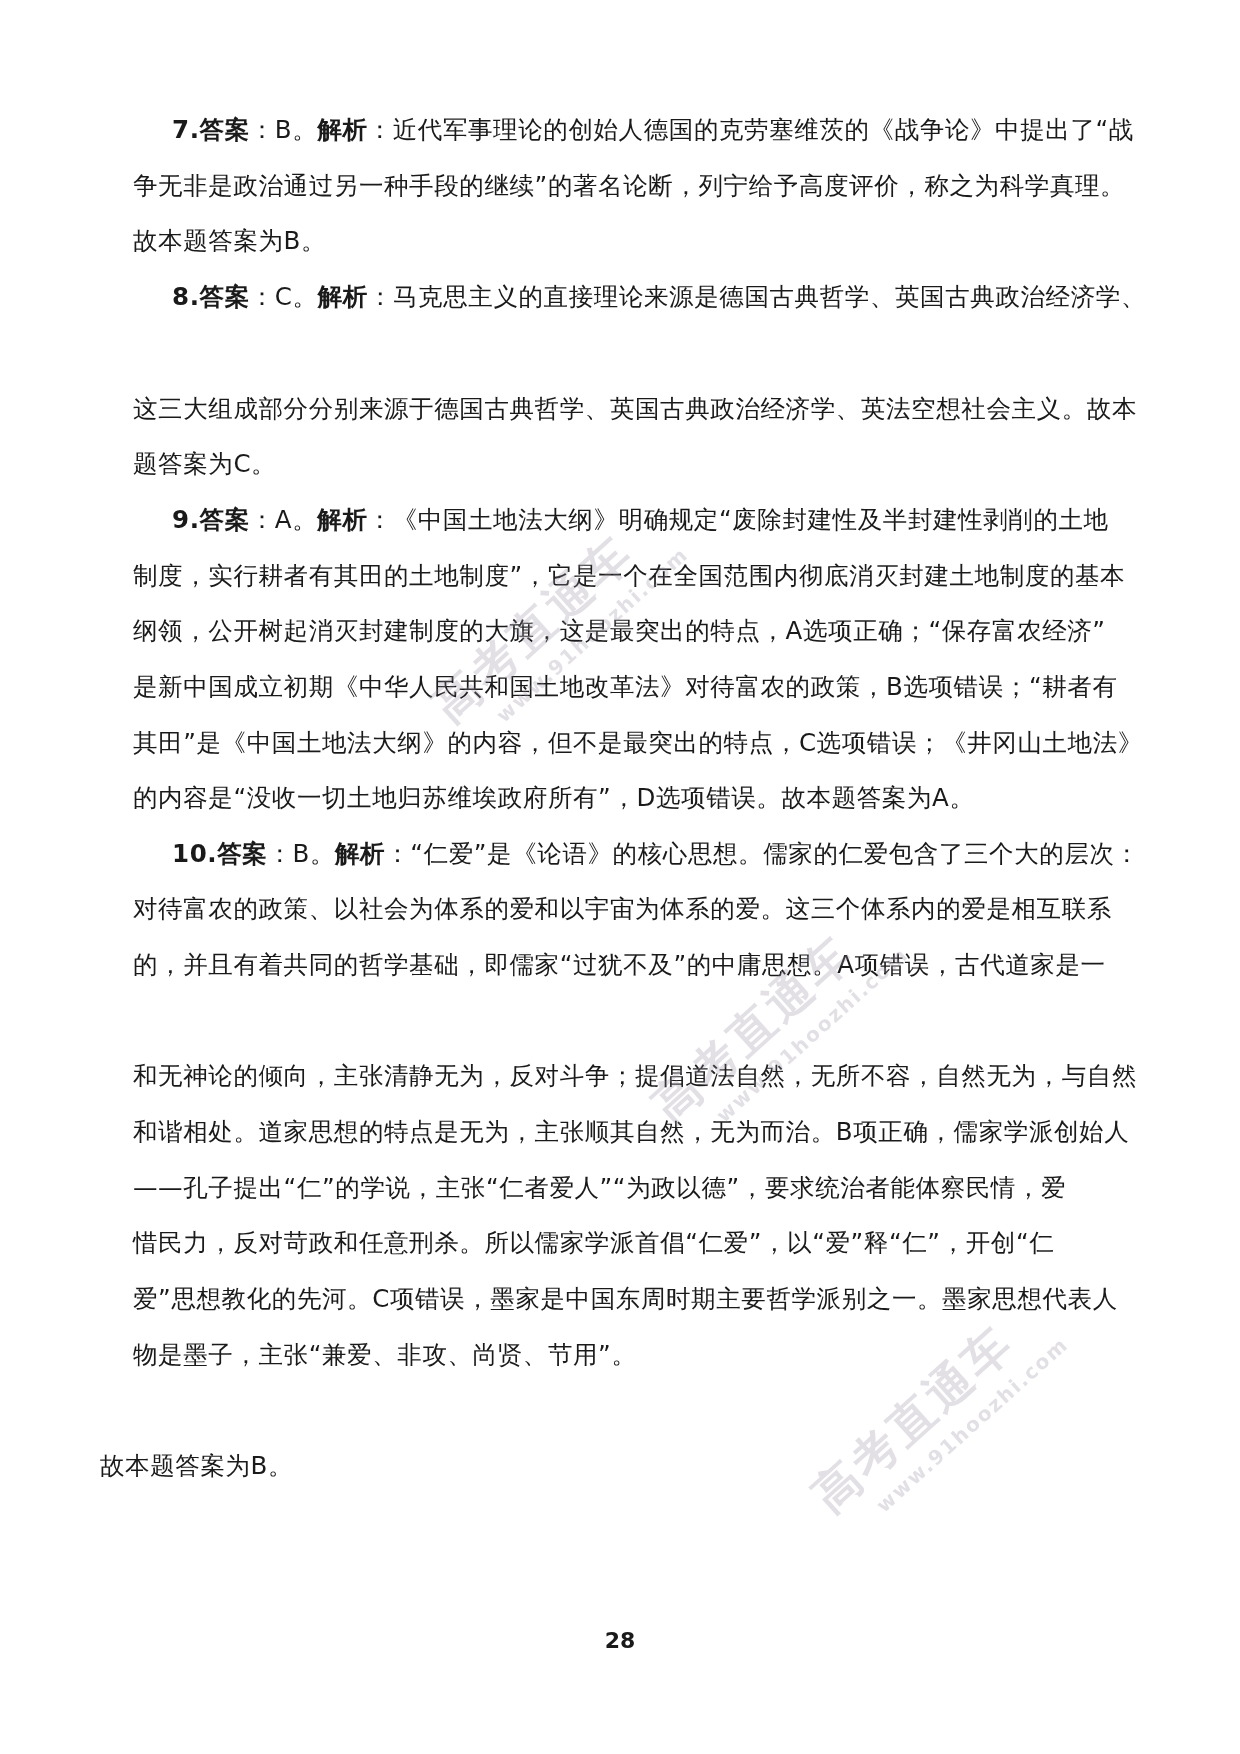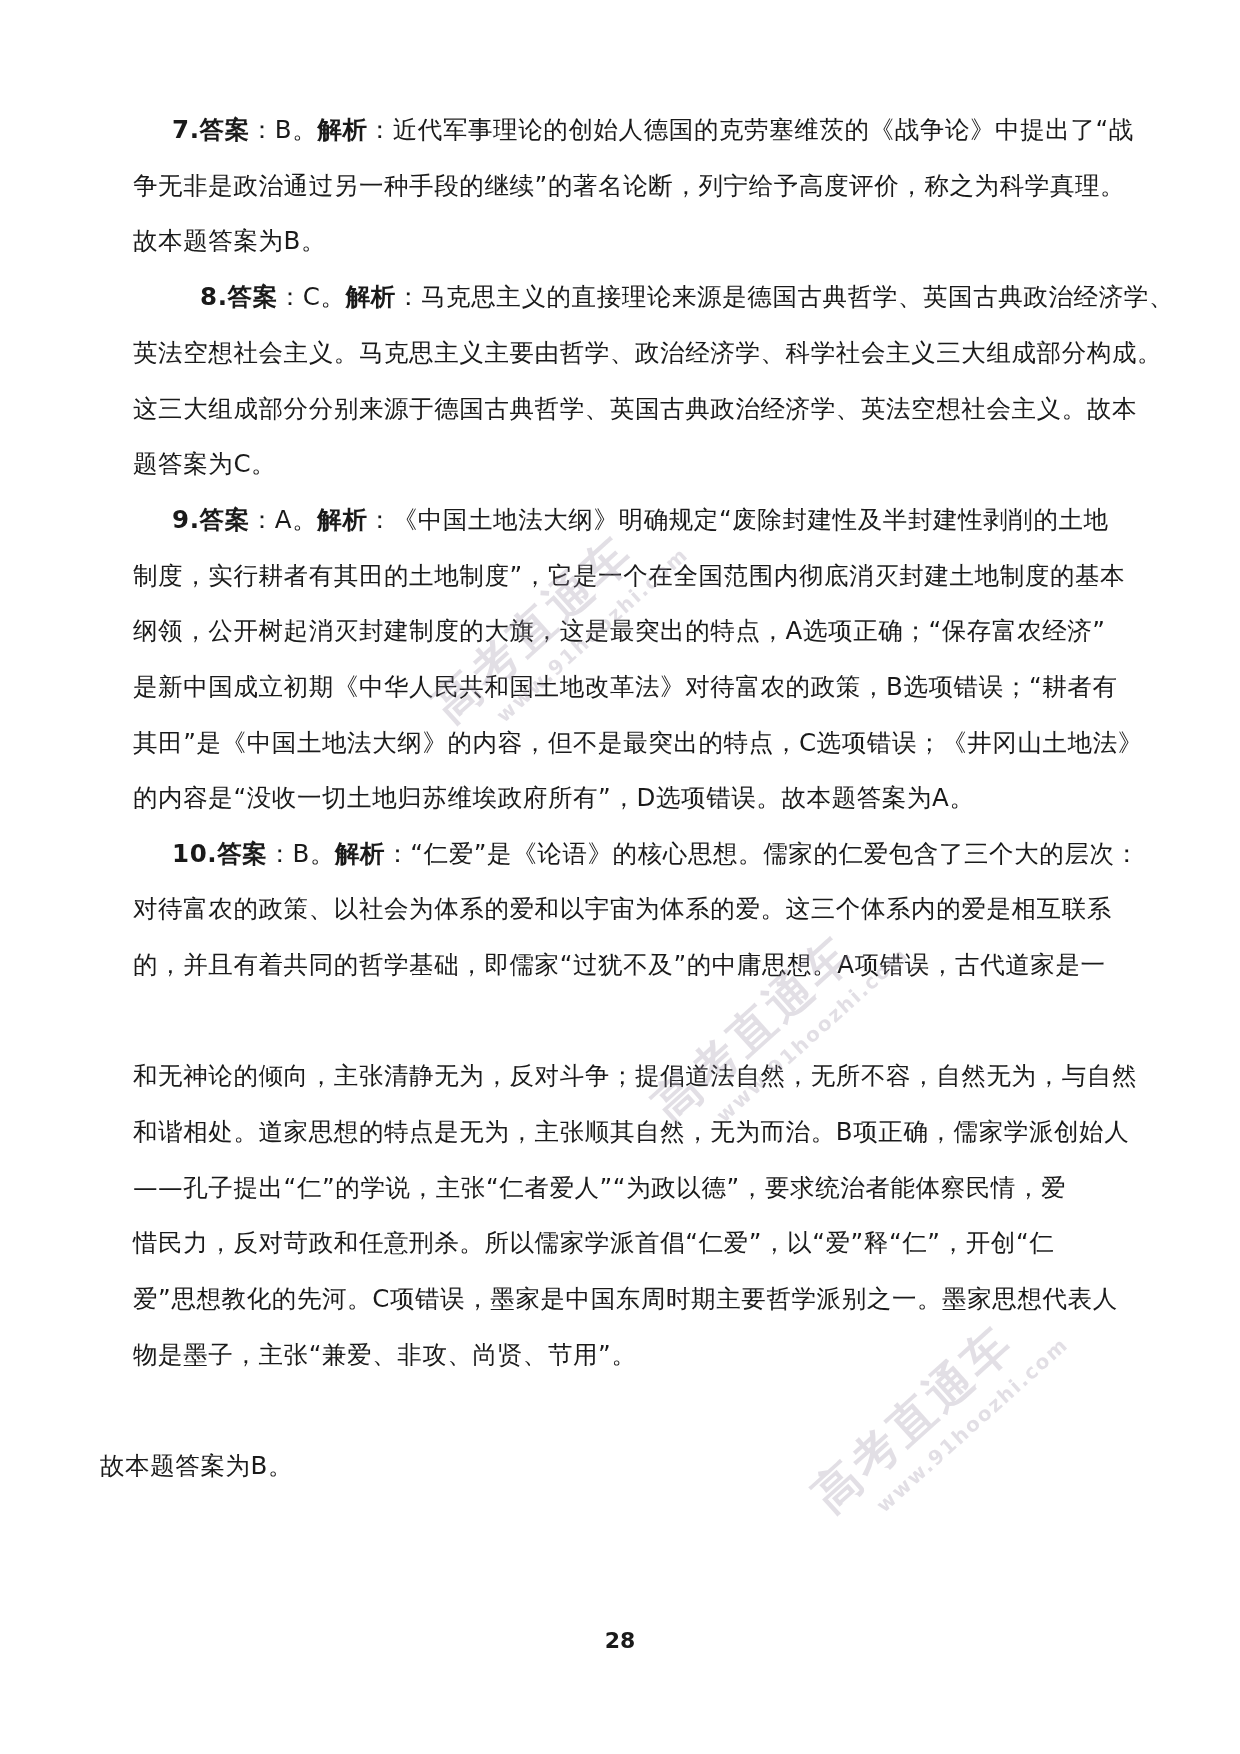--- a/index.html
+++ b/index.html
@@ -33,24 +33,23 @@
 <body>
 
 <div class="page">
 
   <div class="line indent" style="top:113px;">
     <span class="label">7.</span><span class="label">答案</span><span>：B。</span><span class="label">解析</span><span>：近代军事理论的创始人德国的克劳塞维茨的《战争论》中提出了“战</span>
   </div>
   <div class="line" style="top:169px;">争无非是政治通过另一种手段的继续”的著名论断，列宁给予高度评价，称之为科学真理。</div>
   <div class="line" style="top:224px;">故本题答案为B。</div>
 
-  <div class="line indent" style="top:280px;margin-left:28px;">
+  <div class="line indent" style="top:280px;">
     <span class="label">8.</span><span class="label">答案</span><span>：C。</span><span class="label">解析</span><span>：马克思主义的直接理论来源是德国古典哲学、英国古典政治经济学、</span>
   </div>
-  <div class="line" style="top:336px;">英法空想社会主义。马克思主义主要由哲学、政治经济学、科学社会主义三大组成部分构成。</div>
   <div class="line" style="top:392px;">这三大组成部分分别来源于德国古典哲学、英国古典政治经济学、英法空想社会主义。故本</div>
   <div class="line" style="top:447px;">题答案为C。</div>
 
   <div class="line indent" style="top:503px;">
     <span class="label">9.</span><span class="label">答案</span><span>：A。</span><span class="label">解析</span><span>：《中国土地法大纲》明确规定“废除封建性及半封建性剥削的土地</span>
   </div>
   <div class="line" style="top:559px;text-align:right;">制度，实行耕者有其田的土地制度”，它是一个在全国范围内彻底消灭封建土地制度的基本</div>
   <div class="line" style="top:614px;">纲领，公开树起消灭封建制度的大旗，这是最突出的特点，A选项正确；“保存富农经济”</div>
   <div class="line" style="top:670px;">是新中国成立初期《中华人民共和国土地改革法》对待富农的政策，B选项错误；“耕者有</div>
   <div class="line" style="top:726px;">其田”是《中国土地法大纲》的内容，但不是最突出的特点，C选项错误；《井冈山土地法》</div>

